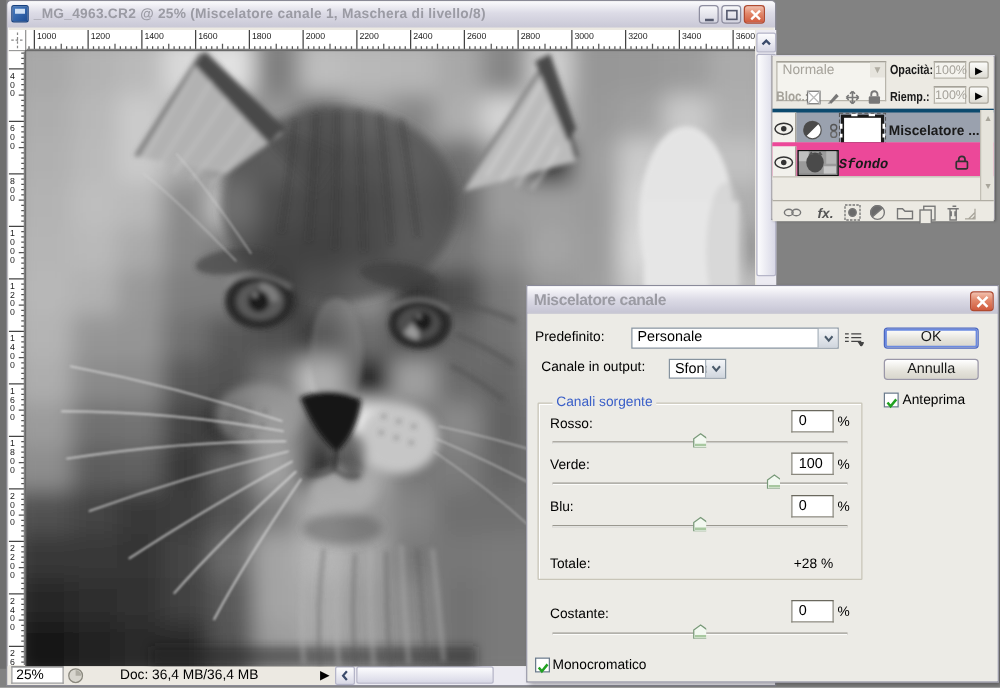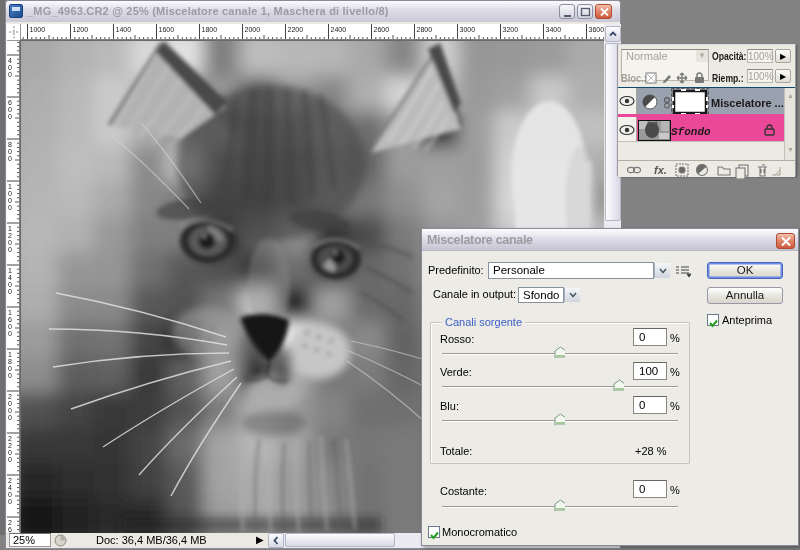--- a/index.html
+++ b/index.html
@@ -36,38 +36,38 @@
 #hscroll { left:262px; top:0px; width:352px; height:15px; background:#ecebf2; }
 #hthumb { left:17px; top:0px; width:110px; height:14px; border-radius:2px; border:1px solid #b5b5c8; background:linear-gradient(#fdfdfe,#d8d8e6); }
 
 #palette { left:617px; top:44px; width:179px; height:132px; background:#eceae3; border:1px solid #9a98a0; border-top:1px solid #d8d6e0; box-shadow:1px 1px 2px rgba(0,0,0,0.35); font-size:11px; }
 .pal-row { position:absolute; left:0; width:177px; }
 #pcombo { left:3px; top:4px; width:88px; height:32px; background:#f4f3ee; border:1px solid #b8b5ab; border-top-color:#8a877d; color:#a5a29a; font-size:11px; padding-left:4px; }
 #pcombo-arr { left:78px; top:5px; width:12px; height:12px; background:#e6e4dd; color:#b0ada3; font-size:8px; text-align:center; line-height:12px; }
 .plabel { position:absolute; font-size:11px; color:#1a1a1a; }
 .pval { position:absolute; width:26px; height:14px; background:#f4f3ee; border:1px solid #b8b5ab; border-top-color:#8a877d; color:#a5a29a; font-size:10px; text-align:center; line-height:13px; }
 .pbtn { position:absolute; width:16px; height:14px; background:linear-gradient(#fbfbf9,#dedcd4); border:1px solid #a8a59b; border-radius:2px; font-size:8px; color:#000; text-align:center; line-height:13px; }
-#lrow1 { top:42px; height:27px; background:#9aa1ae; border-top:1px solid #0c4a6e; }
+#lrow1 { top:42px; height:27px; background:#9aa1ae; border-top:3px solid #0c4a6e; }
 #lrow2 { top:69px; height:27px; background:#ec4899; border-top:3px solid #ec4899;font-family:Liberation Mono, monospace; }
 #lrow-empty { top:96px; height:18px; background:#eceae3; border-top:1px solid #c2bfb5; }
 .eyecell { position:absolute; left:0; top:0; width:19px; height:27px; background:#f2f1ec; border-right:1px solid #a8a59b; }
 #palscroll { left:166px; top:43px; width:11px; height:72px; background:#e6e4dc; border-left:1px solid #c2bfb5; }
 #palbottom { top:115px; height:17px; background:#eceae3; border-top:1px solid #b0ada3; }
 
 #dialog { left:421px; top:228px; width:378px; height:318px; background:#ebeaf0; border:1px solid #8a8a9a; box-shadow:2px 2px 4px rgba(0,0,0,0.35); }
 #dtitle { left:0px; top:0px; width:376px; height:22px; background:linear-gradient(#fdfdfe,#dcdbe6 50%,#c6c5d4); border-bottom:1px solid #b8b7c6; }
 #dtitle-txt { left:5px; top:4px; font-size:12.5px; font-weight:bold; color:#9b9ba3; letter-spacing:-0.3px; }
 #dclose { left:354px; top:4px; width:19px; height:16px; border-radius:3px; border:1px solid #b04a30; background:linear-gradient(#f2c0ae,#e2876a 45%,#d05b3e); }
 #dbody { left:0px; top:22px; width:376px; height:294px; background:#ecebe6; }
 #dctl { left:0; top:0; width:376px; height:316px; }
 .dlabel { position:absolute; font-size:11px; color:#000; }
 .dbox { position:absolute; width:34px; height:18px; background:#fff; border:1px solid #8a887e; border-top-color:#6a685e; font-size:11.5px; color:#000; padding:2px 0 0 5px; }
 .btn { position:absolute; width:76px; height:17px; border-radius:3px; background:linear-gradient(#ffffff,#e4e2da 60%,#d8d6cc); border:1px solid #9a97a8; font-size:11.5px; color:#1a1a1a; text-align:center; line-height:15px; }
 #btn-ok { box-shadow:inset 0 0 0 1.5px #6b8ae0; border-color:#4a66c0; }
-.combo { position:absolute; background:#fff; border:1px solid #86939e; font-size:11.5px; padding:1px 0 0 4px; color:#000; }
+.combo { position:absolute; background:#fff; border:1px solid #86939e; font-size:11.5px; padding:1px 0 0 4px; color:#000;margin-left:17px; }
 .combo-arr { position:absolute; width:16px; border-left:1px solid #a8b2bc; background:linear-gradient(#f4f6f8,#d0d6de); }
 .chk { position:absolute; width:12px; height:12px; background:#fff; border:1px solid #6a7a8a; }
 .group { position:absolute; border:1px solid #c8c5b8; border-radius:1px; box-shadow:inset 1px 1px 0 #ffffff; }
 .track { position:absolute; height:2px; background:#9a9890; border-bottom:1px solid #fcfcfa; }
 .thumb { position:absolute; width:11px; height:12px; }
 svg.icon { position:absolute; }
 </style></head>
 <body>
 <div id="desk">
 

